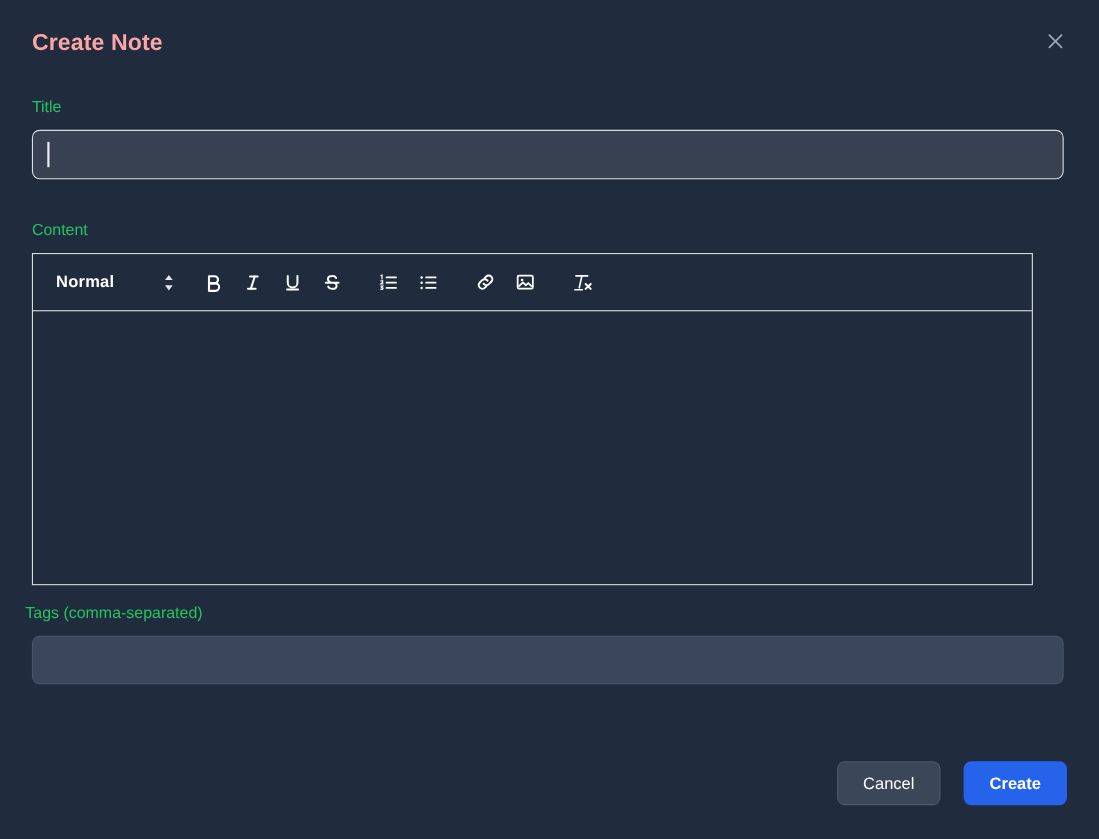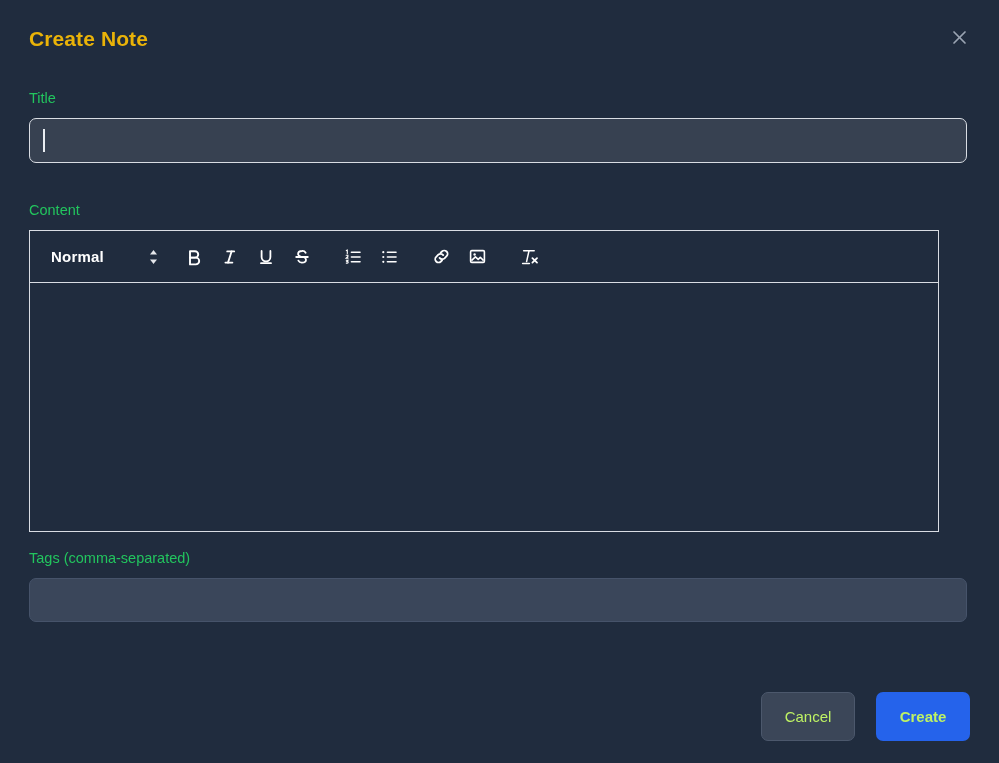--- a/index.html
+++ b/index.html
@@ -33,21 +33,21 @@
     left: 29px;
     right: 29px;
     height: 34px;
     display: flex;
     align-items: center;
     justify-content: space-between;
   }
   .modal-title {
     font-size: 21px;
     font-weight: bold;
-    color: #eab308;
+    color: #fca5a5;
     letter-spacing: 0.1px;
   }
   .close-btn {
     width: 26px;
     height: 26px;
     display: flex;
     align-items: center;
     justify-content: center;
     color: #9aa4b2;
     cursor: pointer;
@@ -164,21 +164,21 @@
     width: 100%;
     background: transparent;
     outline: none;
     color: #ffffff;
     font-size: 14.5px;
     padding: 12px 15px;
     overflow: hidden;
   }
 
   
-  .label-tags { position: absolute; top: 551px; left: 29px; }
+  .label-tags { position: absolute; top: 551px; left: 23px; }
 
   .tags-input {
     position: absolute;
     top: 578px;
     left: 29px;
     width: 938px;
     height: 44px;
     background: #3a465a;
     border: 1px solid #46536a;
     border-radius: 7px;
@@ -198,22 +198,22 @@
     display: flex;
     align-items: center;
     gap: 21px;
   }
   .btn {
     border: none;
     border-radius: 7px;
     font-family: "Liberation Sans", sans-serif;
     font-size: 15px;
     cursor: pointer;
-    height: 49px;
-    color: #bef264;
+    height: 40px;
+    color: #ffffff;
   }
   .btn-cancel {
     background: #3b4658;
     border: 1px solid #4c586c;
     width: 94px;
   }
   .btn-create {
     background: #2563eb;
     width: 94px;
     font-weight: bold;

